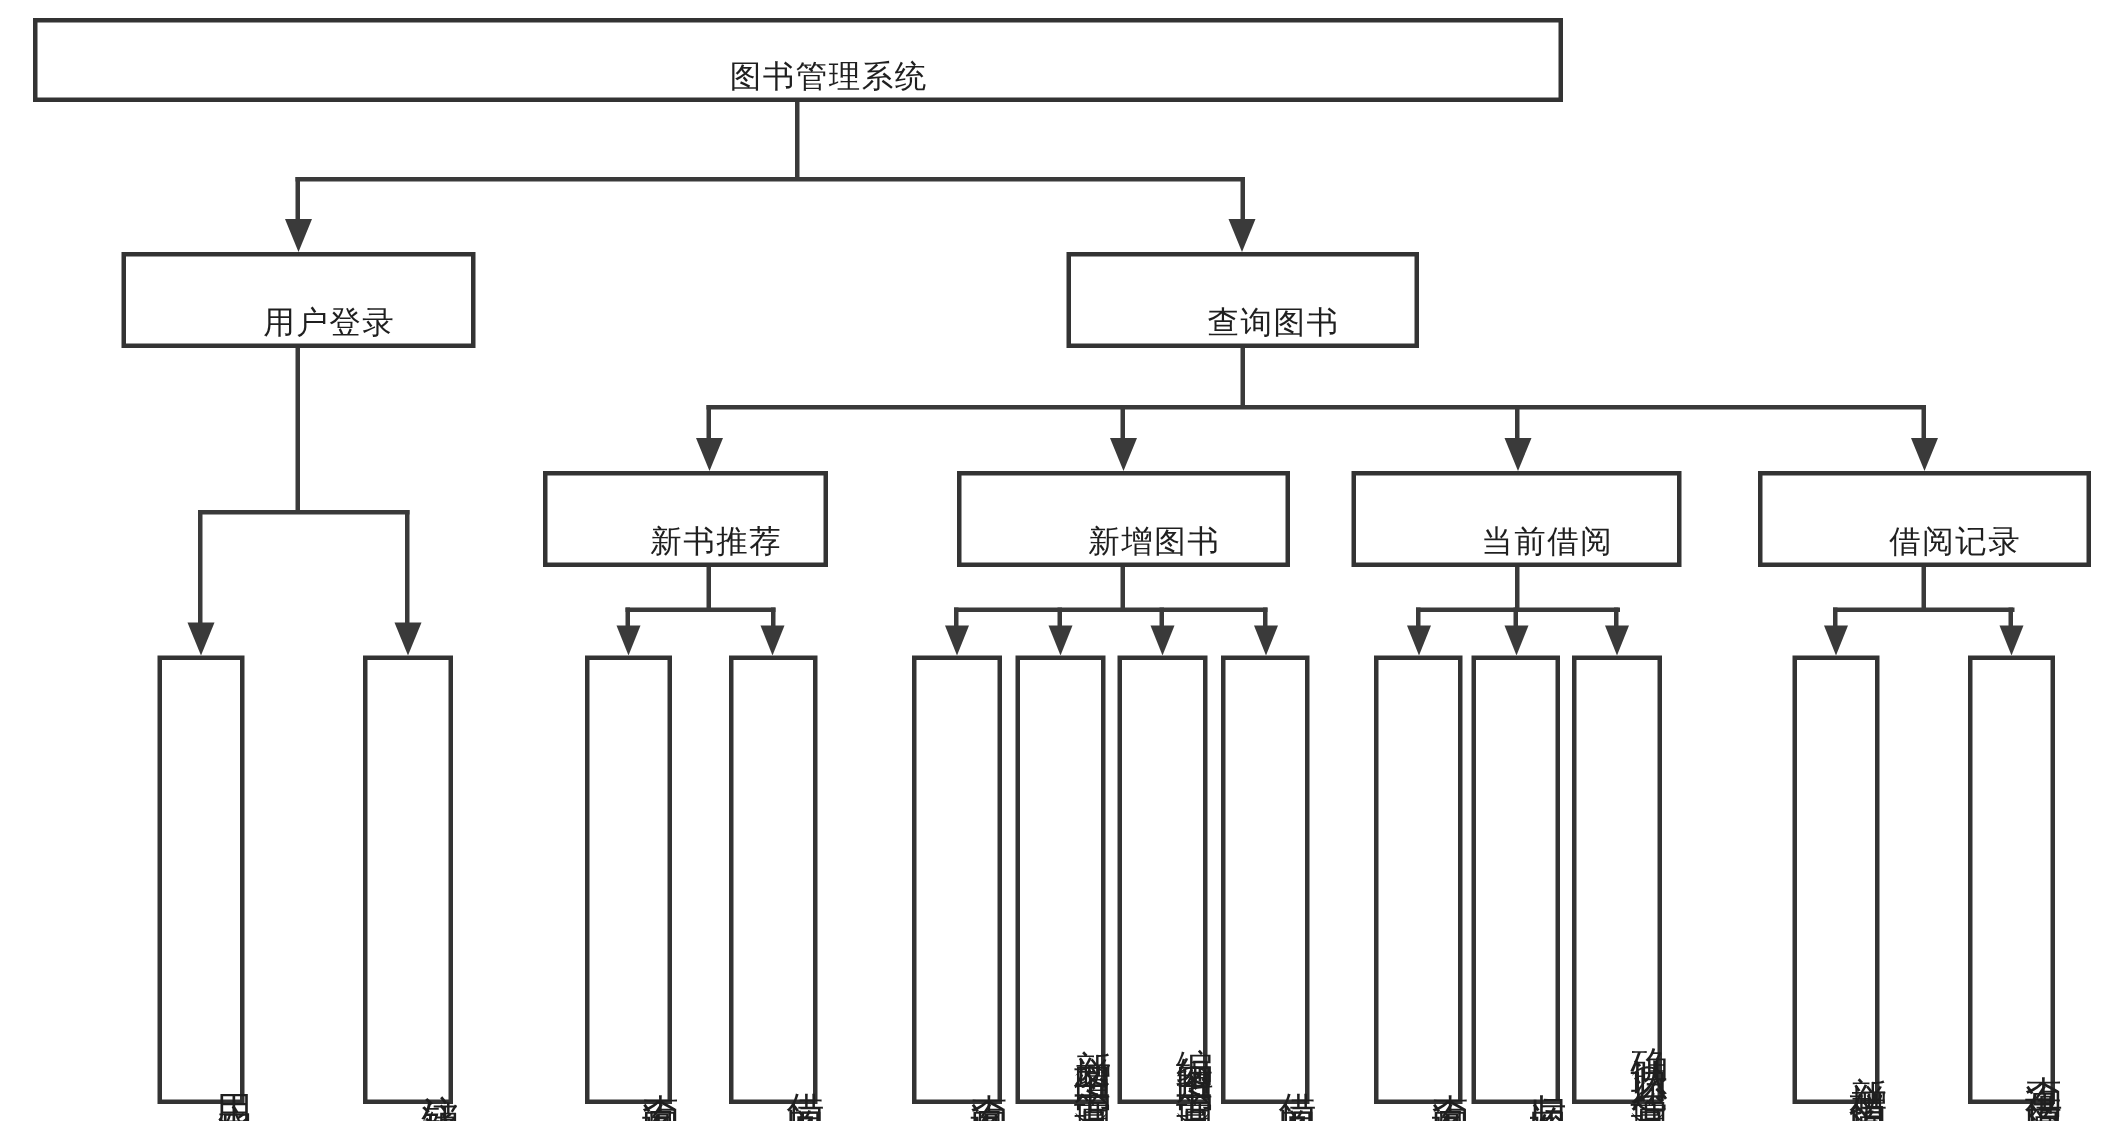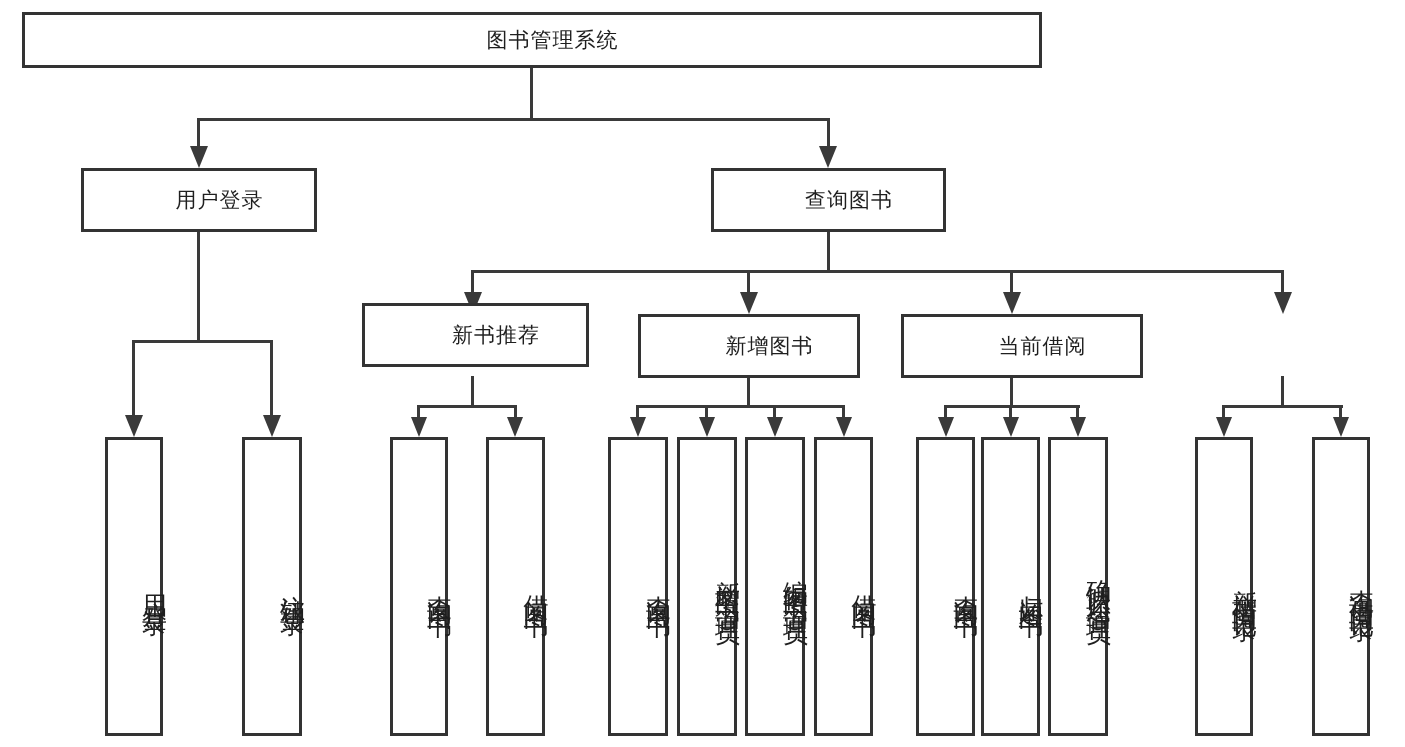--- a/index.html
+++ b/index.html
@@ -31,21 +31,21 @@
     border-right: 9px solid transparent;
     border-top: 22px solid var(--line);
   }
   .arr.sm { border-left-width: 8px; border-right-width: 8px; border-top-width: 20px; }
 
   
   .node {
     position: absolute;
     background: #ffffff;
     border: 3px solid var(--box-border);
-    display: flex; align-items: center; justify-content: center;
+    display: flex; align-items: flex-end; justify-content: center;
     text-align: center;
     padding-left: 41px;
   }
   .node.h span {
     font-size: 21px;
     letter-spacing: 1px;
     white-space: nowrap;
   }
   .node.vert { top: 437px; height: 299px; }
   .node.vert span {
@@ -133,28 +133,31 @@
     <span>图书管理系统</span>
   </div>
 
   <div class="node h" style="left:81px; top:168px; width:236px; height:64px;">
     <span>用户登录</span>
   </div>
   <div class="node h" style="left:711px; top:168px; width:235px; height:64px;">
     <span>查询图书</span>
   </div>
 
-  <div class="node h" style="left:362px; top:303px; width:227px; height:64px;">
+  <div class="node h" style="left:362px; top:314px; width:190px; height:64px;">
     <span>新书推荐</span>
   </div>
   <div class="node h" style="left:638px; top:314px; width:222px; height:64px;">
     <span>新增图书</span>
   </div>
-  <div class="node h" style="left:901px; top:314px; width:242px; height:64px;">
+  <div class="node h" style="left:901px; top:314px; width:220px; height:64px;">
     <span>当前借阅</span>
+  </div>
+  <div class="node h" style="left:1172px; top:314px; width:222px; height:64px;">
+    <span>借阅记录</span>
   </div>
 
   <div class="node vert" style="left:105px; width:58px;">
     <span>用户登录</span>
   </div>
   <div class="node vert" style="left:242px; width:60px;">
     <span>注销登录</span>
   </div>
 
   <div class="node vert" style="left:390px; width:58px;">

